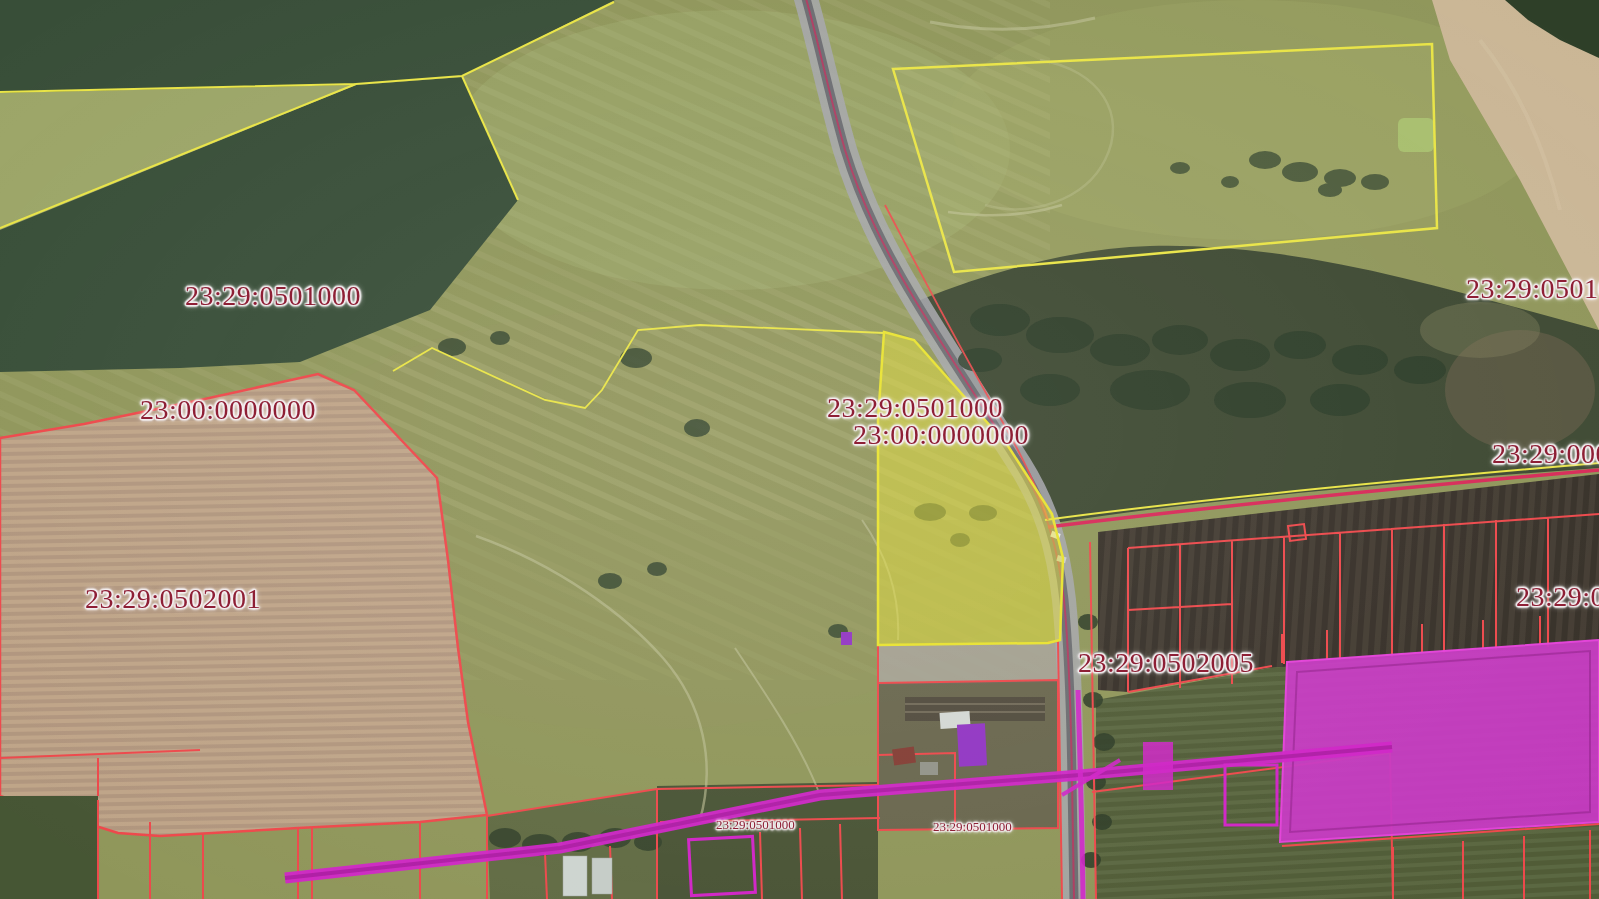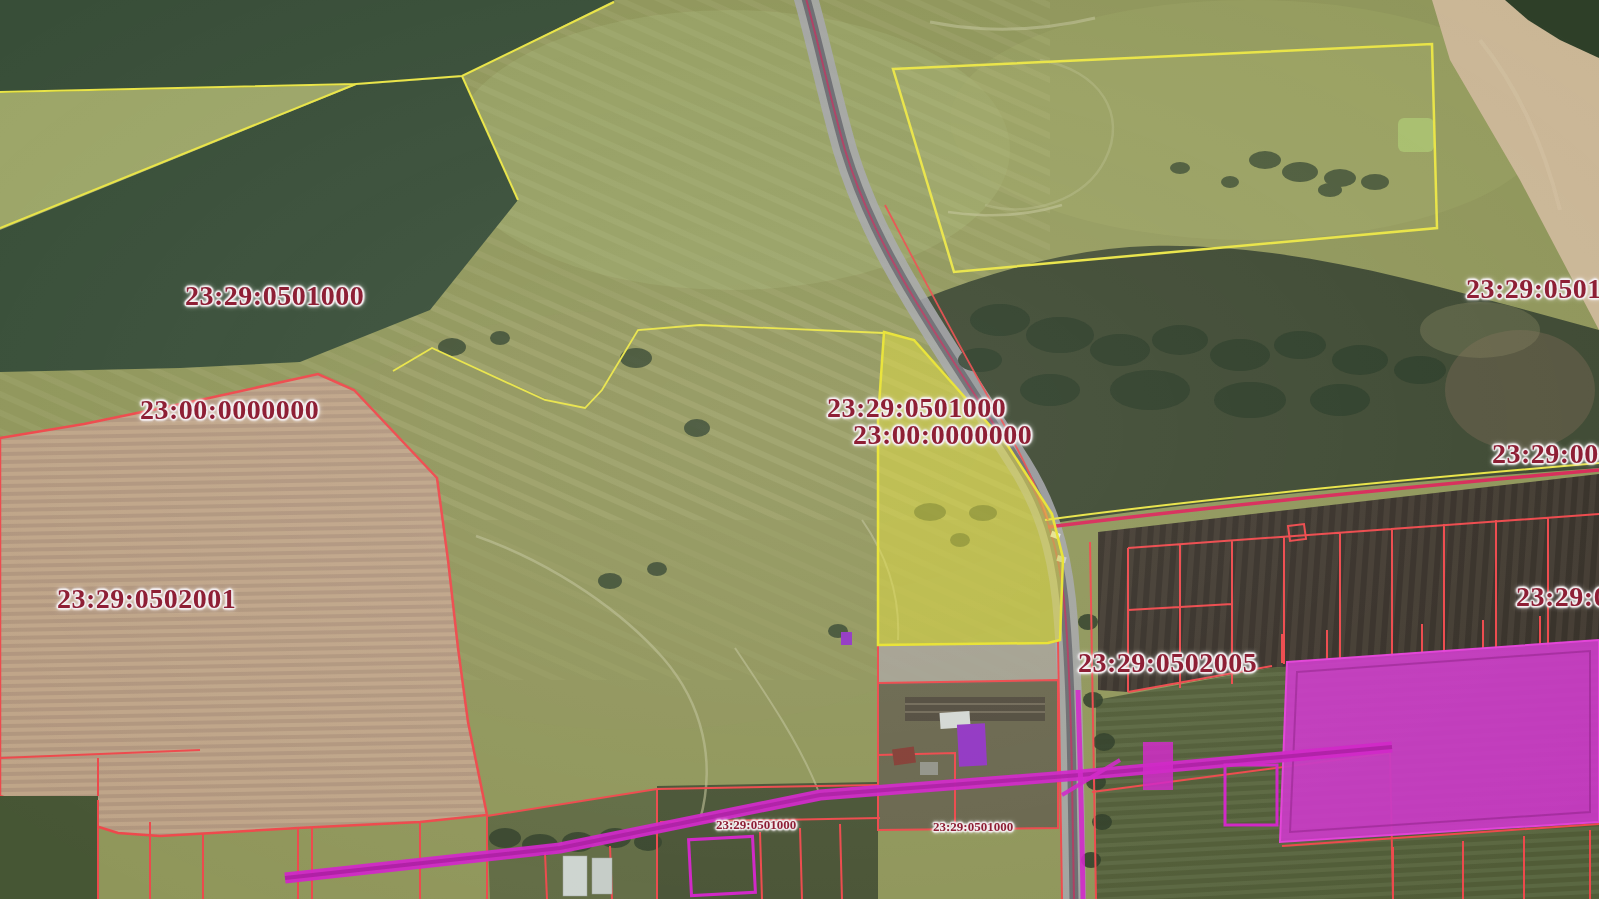--- a/index.html
+++ b/index.html
@@ -5,21 +5,21 @@
   html,body{margin:0;padding:0;background:#666;}
   #stage{
     position:relative;width:1599px;height:899px;overflow:hidden;
     font-family:"Liberation Serif","DejaVu Serif",serif;
     user-select:none;
   }
   #stage svg{position:absolute;left:0;top:0;display:block;}
   .cad-label{
     position:absolute;white-space:nowrap;
     color:var(--c-label-text,#8e1f35);
-    font-weight:bold;letter-spacing:0.5px;line-height:1;
+    font-weight:normal;letter-spacing:0.5px;line-height:1;
     text-shadow:
       -2px 0 2px var(--c-label-halo,#f4eff1), 2px 0 2px var(--c-label-halo,#f4eff1),
       0 -2px 2px var(--c-label-halo,#f4eff1), 0 2px 2px var(--c-label-halo,#f4eff1),
       -1px -1px 1px var(--c-label-halo,#f4eff1), 1px 1px 1px var(--c-label-halo,#f4eff1),
       1px -1px 1px var(--c-label-halo,#f4eff1), -1px 1px 1px var(--c-label-halo,#f4eff1),
       0 0 6px var(--c-label-halo,#f4eff1);
   }
   .cad-label.large{font-size:28px;}
   .cad-label.small{font-size:13px;letter-spacing:0;}
 </style>
@@ -221,21 +221,21 @@
     <rect x="958" y="724" width="28" height="42" style="fill:var(--c-purple-building,#8d2cc2)" transform="rotate(-3 972 745)"></rect>
     <rect x="841" y="632" width="11" height="13" style="fill:var(--c-purple-building,#8d2cc2)"></rect>
   </g>
 
   <rect width="1599" height="899" fill="url(#haze)"></rect>
   <rect width="1599" height="899" fill="#e8e4d8" opacity="0.05"></rect>
 </svg>
 
 <div class="cad-label large" style="left:185px;top:282px">23:29:0501000</div>
 <div class="cad-label large" style="left:140px;top:396px">23:00:0000000</div>
-<div class="cad-label large" style="left:57px;top:585px">23:29:0502001</div>
+<div class="cad-label large" style="left:85px;top:585px">23:29:0502001</div>
 <div class="cad-label large" style="left:827px;top:394px">23:29:0501000</div>
 <div class="cad-label large" style="left:853px;top:421px">23:00:0000000</div>
 <div class="cad-label large" style="left:1078px;top:649px">23:29:0502005</div>
 <div class="cad-label large" style="left:1466px;top:275px">23:29:05010</div>
 <div class="cad-label large" style="left:1492px;top:440px">23:29:000</div>
 <div class="cad-label large" style="left:1516px;top:583px">23:29:0</div>
 <div class="cad-label small" style="left:716px;top:818px">23:29:0501000</div>
 <div class="cad-label small" style="left:933px;top:820px">23:29:0501000</div>
 
 </div>

